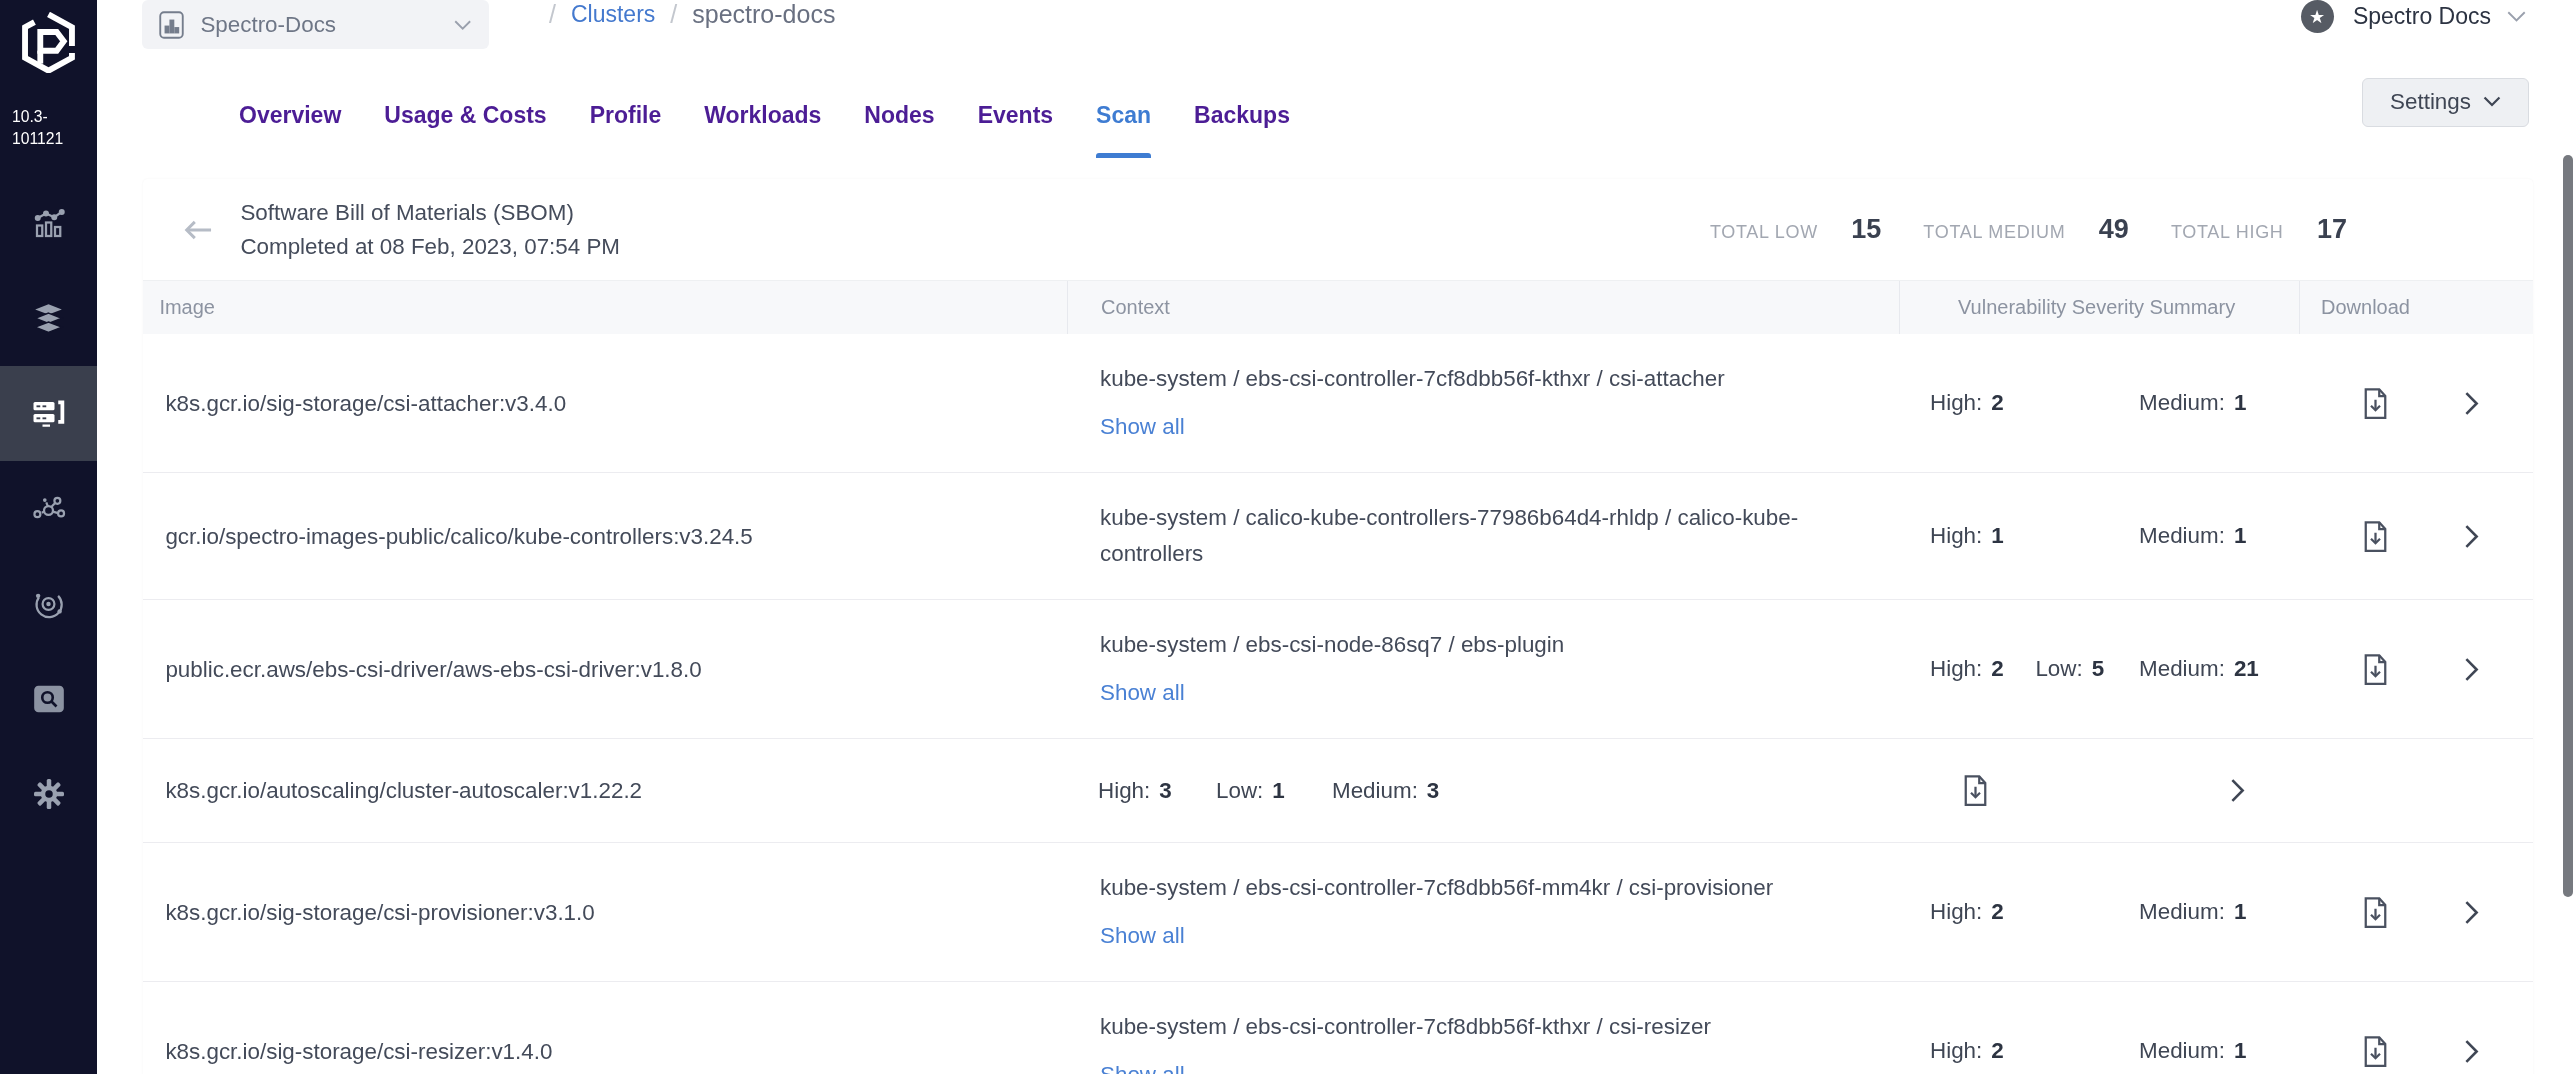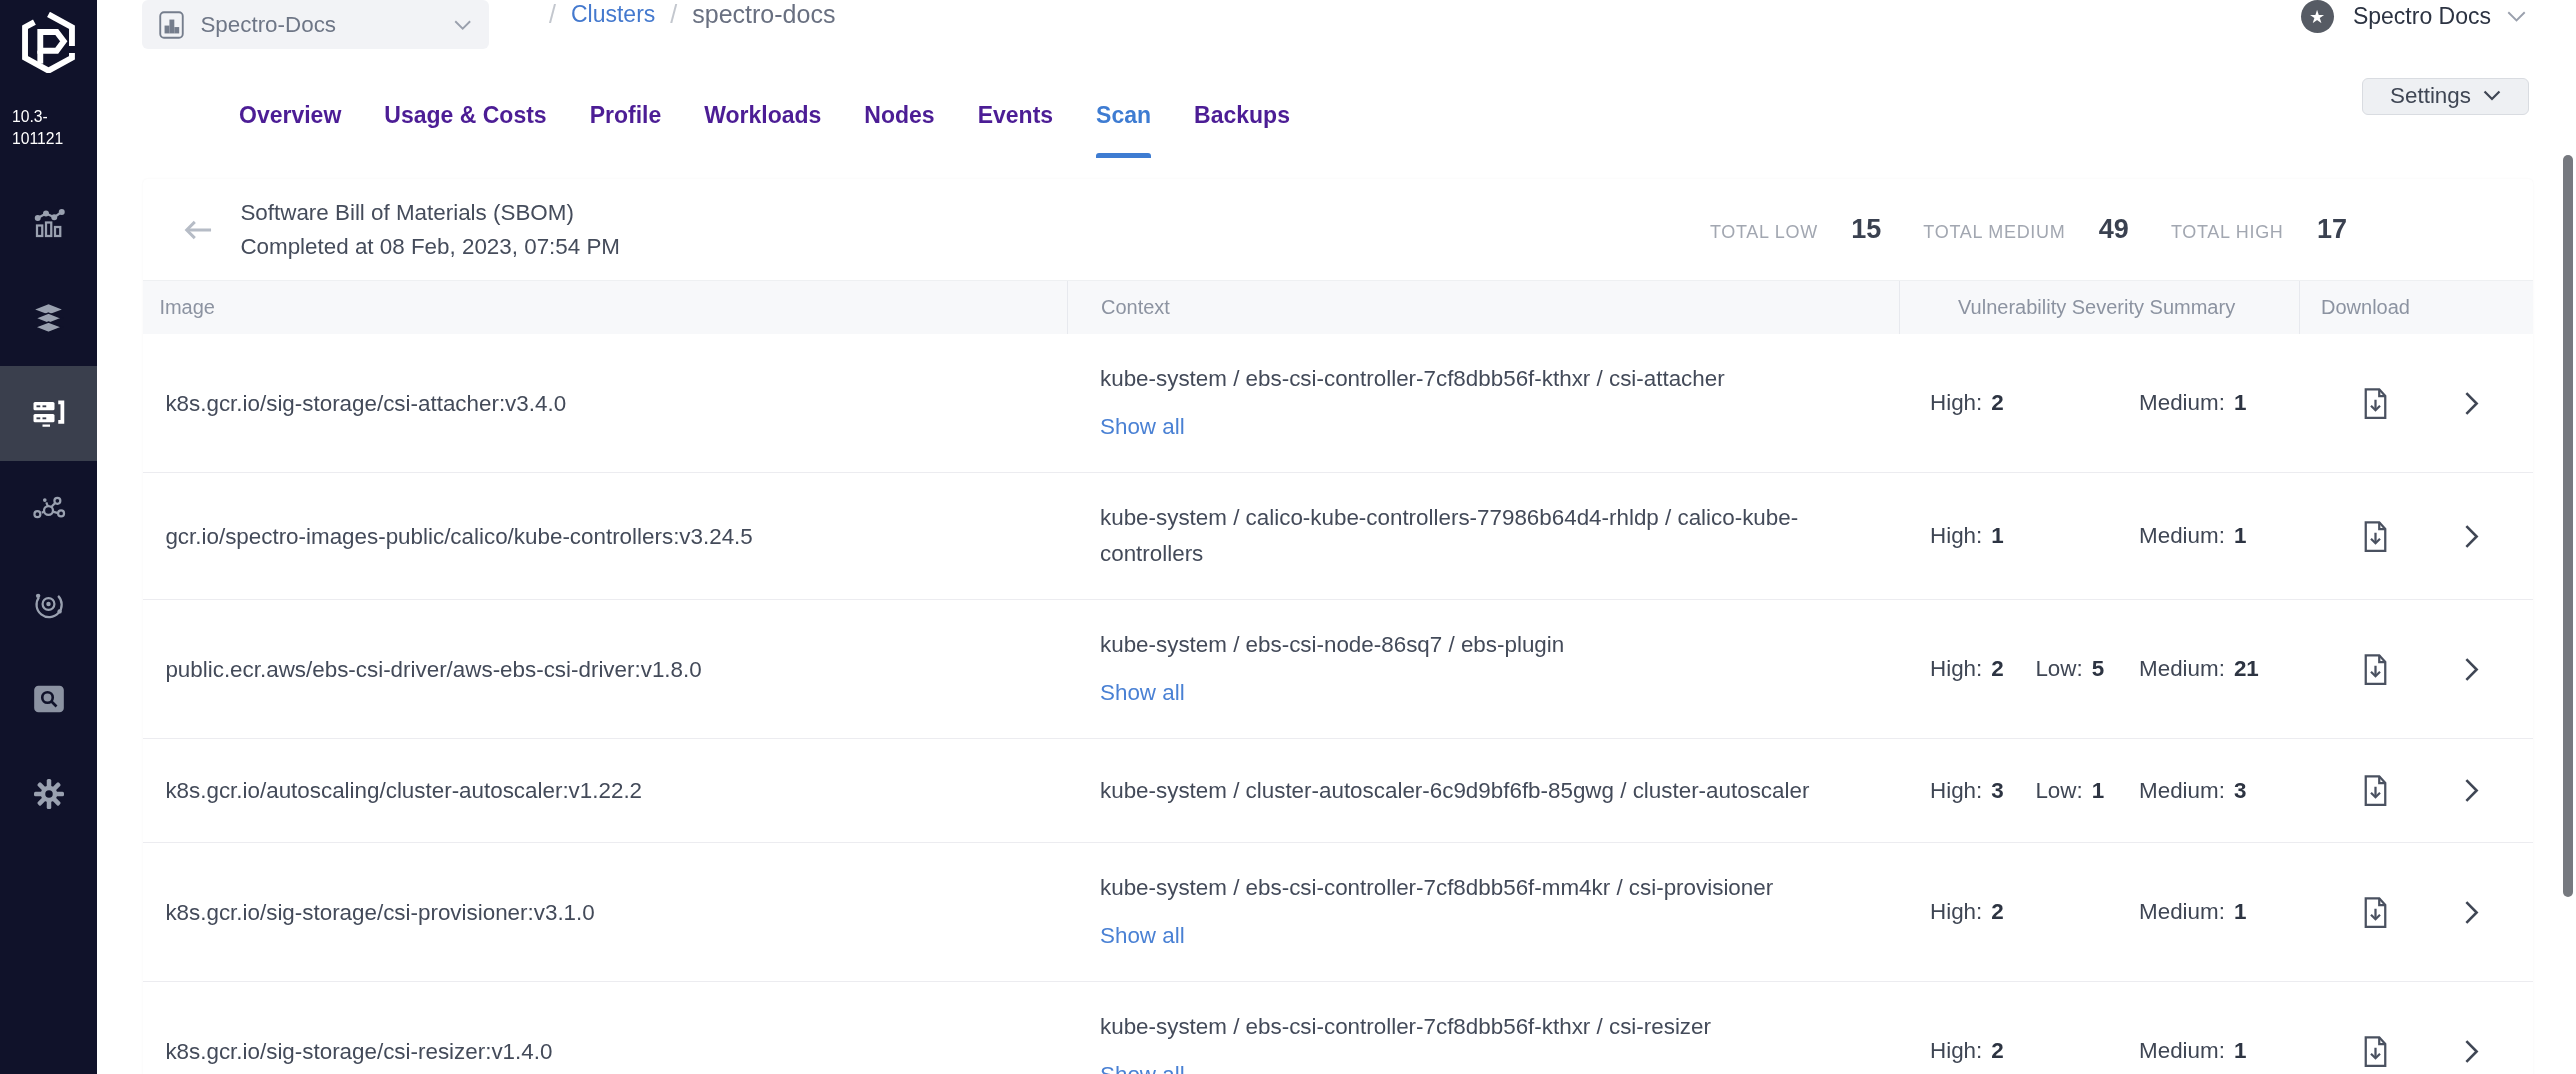--- a/index.html
+++ b/index.html
@@ -33,21 +33,21 @@
   .uname { font-size:23px; color:#2c3342; font-weight:500; margin:0 15px 0 19.4px; }
 
   .topbar-row2 { position:relative; height:85px; display:flex; align-items:center;
     padding-left:142px; }
   .tabs { display:flex; gap:43px; height:100%; align-items:center; }
   .tab { font-size:23px; color:#4c1d95; font-weight:700; height:100%;
     display:flex; align-items:center; position:relative; cursor:pointer; }
   .tab.active { color:#3e7cd2; font-weight:700; }
   .tab.active::after { content:""; position:absolute; left:0; right:0; bottom:0;
     height:5.2px; background:#3e7cd2; border-radius:3px 3px 0 0; }
-  .settings-btn { position:absolute; right:47px; top:4.5px; width:167px; height:37px;
+  .settings-btn { position:absolute; right:47px; top:4.5px; width:167px; height:49px;
     background:#eef0f3; border:1.5px solid #d9dce1; border-radius:6px; display:flex;
     align-items:center; justify-content:center; gap:12px; cursor:pointer; }
   .settings-btn span { font-size:22.4px; color:#3f4654; font-weight:500; }
 
   
   .page { position:absolute; left:97px; top:158px; width:2479px; height:917px;
     background:#ffffff; padding:21px 43px 0 46px; overflow:hidden; }
   .card { background:#ffffff; border-radius:4.5px 4.5px 0 0; width:2390px; height:939px;
     overflow:hidden; box-shadow:0 0.7px 2.2px rgba(20,24,40,.05); }
 
@@ -383,24 +383,20 @@
       <span class="row-chev">
         <svg width="15" height="25" viewBox="0 0 20 34" fill="none" stroke="#3f4654" stroke-width="3.5">
           <polyline points="3,3 17,17 3,31"></polyline>
         </svg>
       </span>
     </div>
   </div>
 
   <div class="trow">
     <div class="cell-img">k8s.gcr.io/autoscaling/cluster-autoscaler:v1.22.2</div>
-    <div class="cell-ctx">
-      <div class="ctx-text">kube-system / cluster-autoscaler-6c9d9bf6fb-85gwg / cluster-autoscaler</div>
-
-    </div>
     <div class="cell-sev">
       <span class="sev-slot sev-high">
         <span class="sev-label">High:</span>
               <span class="sev-val">3</span>
       </span>
       <span class="sev-slot sev-low">
         <span class="sev-label">Low:</span>
               <span class="sev-val">1</span>
       </span>
       <span class="sev-slot sev-med">

